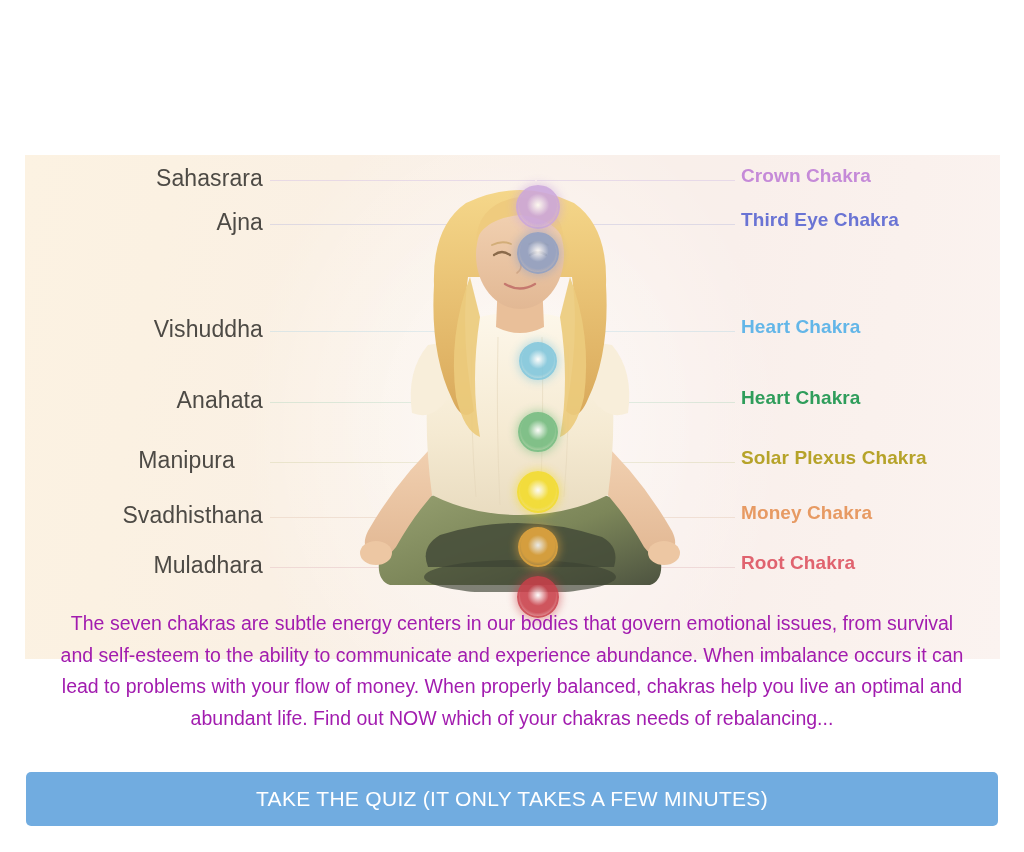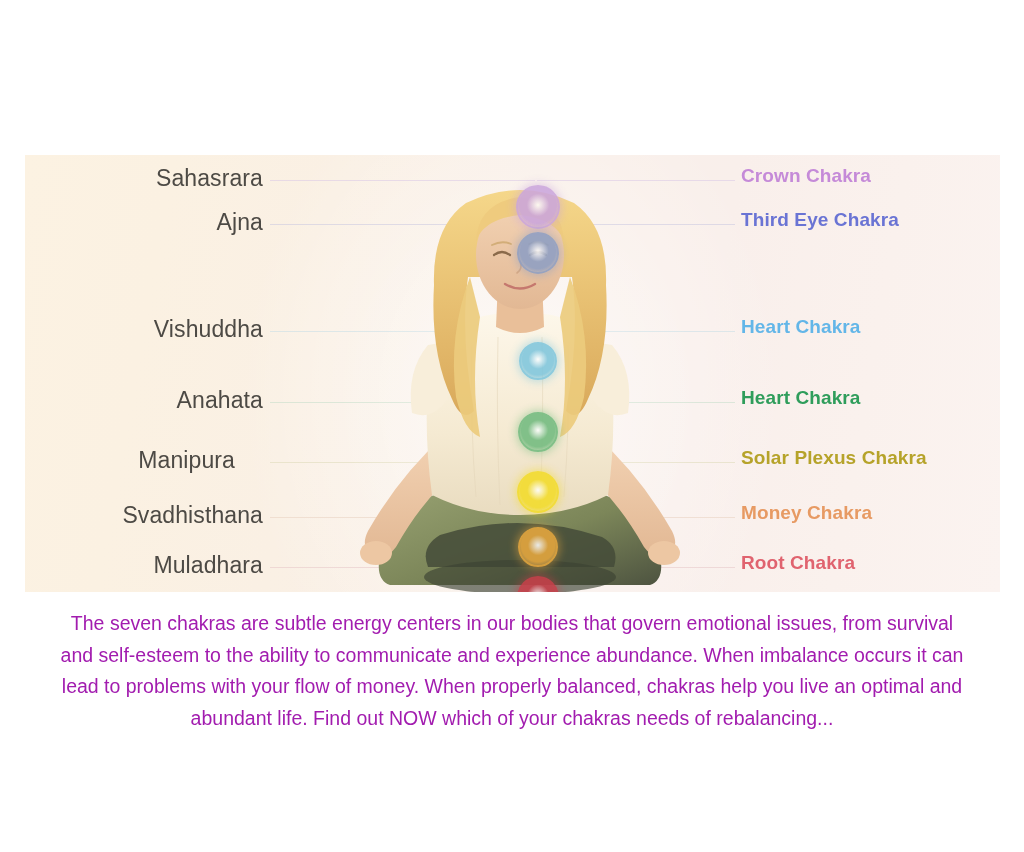--- a/index.html
+++ b/index.html
@@ -30,21 +30,21 @@
     color: #3f3f3f;
     letter-spacing: -0.2px;
   }
 
   
   .panel {
     position: absolute;
     left: 25px;
     top: 155px;
     width: 975px;
-    height: 437px;
+    height: 504px;
     overflow: hidden;
     background: linear-gradient(100deg,
        #fcf2e2 0%,
        #fbf1e2 14%,
        #faf0e4 30%,
        #f9efe8 50%,
        #f9efeb 68%,
        #faf1ed 84%,
        #fbf3f0 100%);
   }
@@ -254,14 +254,15 @@
           <div class="chakra-sym" style="left: 218px; top: 247px; width: 40px; height: 40px; background: radial-gradient(circle at 50% 45%, rgb(255, 255, 255) 0%, rgb(114, 187, 127) 38%, rgb(114, 187, 127) 62%, rgba(255, 255, 255, 0.15) 100%); box-shadow: rgba(114, 187, 127, 0.533) 0px 0px 9px 2px; border: 2px solid rgb(114, 187, 127); opacity: 0.88;"></div>
           <div class="chakra-sym" style="left: 218px; top: 307px; width: 42px; height: 42px; background: radial-gradient(circle at 50% 45%, rgb(255, 255, 255) 0%, rgb(243, 220, 41) 38%, rgb(243, 220, 41) 62%, rgba(255, 255, 255, 0.15) 100%); box-shadow: rgba(243, 220, 41, 0.533) 0px 0px 9px 2px; border: 2px solid rgb(243, 220, 41); opacity: 0.88;"></div>
           <div class="chakra-sym" style="left: 218px; top: 362px; width: 40px; height: 40px; background: radial-gradient(circle at 50% 45%, rgb(255, 255, 255) 0%, rgb(232, 169, 63) 38%, rgb(232, 169, 63) 62%, rgba(255, 255, 255, 0.15) 100%); box-shadow: rgba(232, 169, 63, 0.533) 0px 0px 9px 2px; border: 2px solid rgb(232, 169, 63); opacity: 0.88;"></div>
           <div class="chakra-sym" style="left: 218px; top: 412px; width: 42px; height: 42px; background: radial-gradient(circle at 50% 45%, rgb(255, 255, 255) 0%, rgb(201, 64, 74) 38%, rgb(201, 64, 74) 62%, rgba(255, 255, 255, 0.15) 100%); box-shadow: rgba(201, 64, 74, 0.533) 0px 0px 9px 2px; border: 2px solid rgb(201, 64, 74); opacity: 0.88;"></div>
         </div>
     </div>
   </div>
 
   <p class="bodycopy">The seven chakras are subtle energy centers in our bodies that govern emotional issues, from survival and self-esteem to the ability to communicate and experience abundance.  When imbalance occurs it can lead to problems with your flow of money.  When properly balanced, chakras help you live an optimal and abundant life.  Find out NOW which of your chakras needs of rebalancing...</p>
 
+  <button class="cta">TAKE THE QUIZ (IT ONLY TAKES A FEW MINUTES)</button>
 
 </div>
 
 </body></html>

